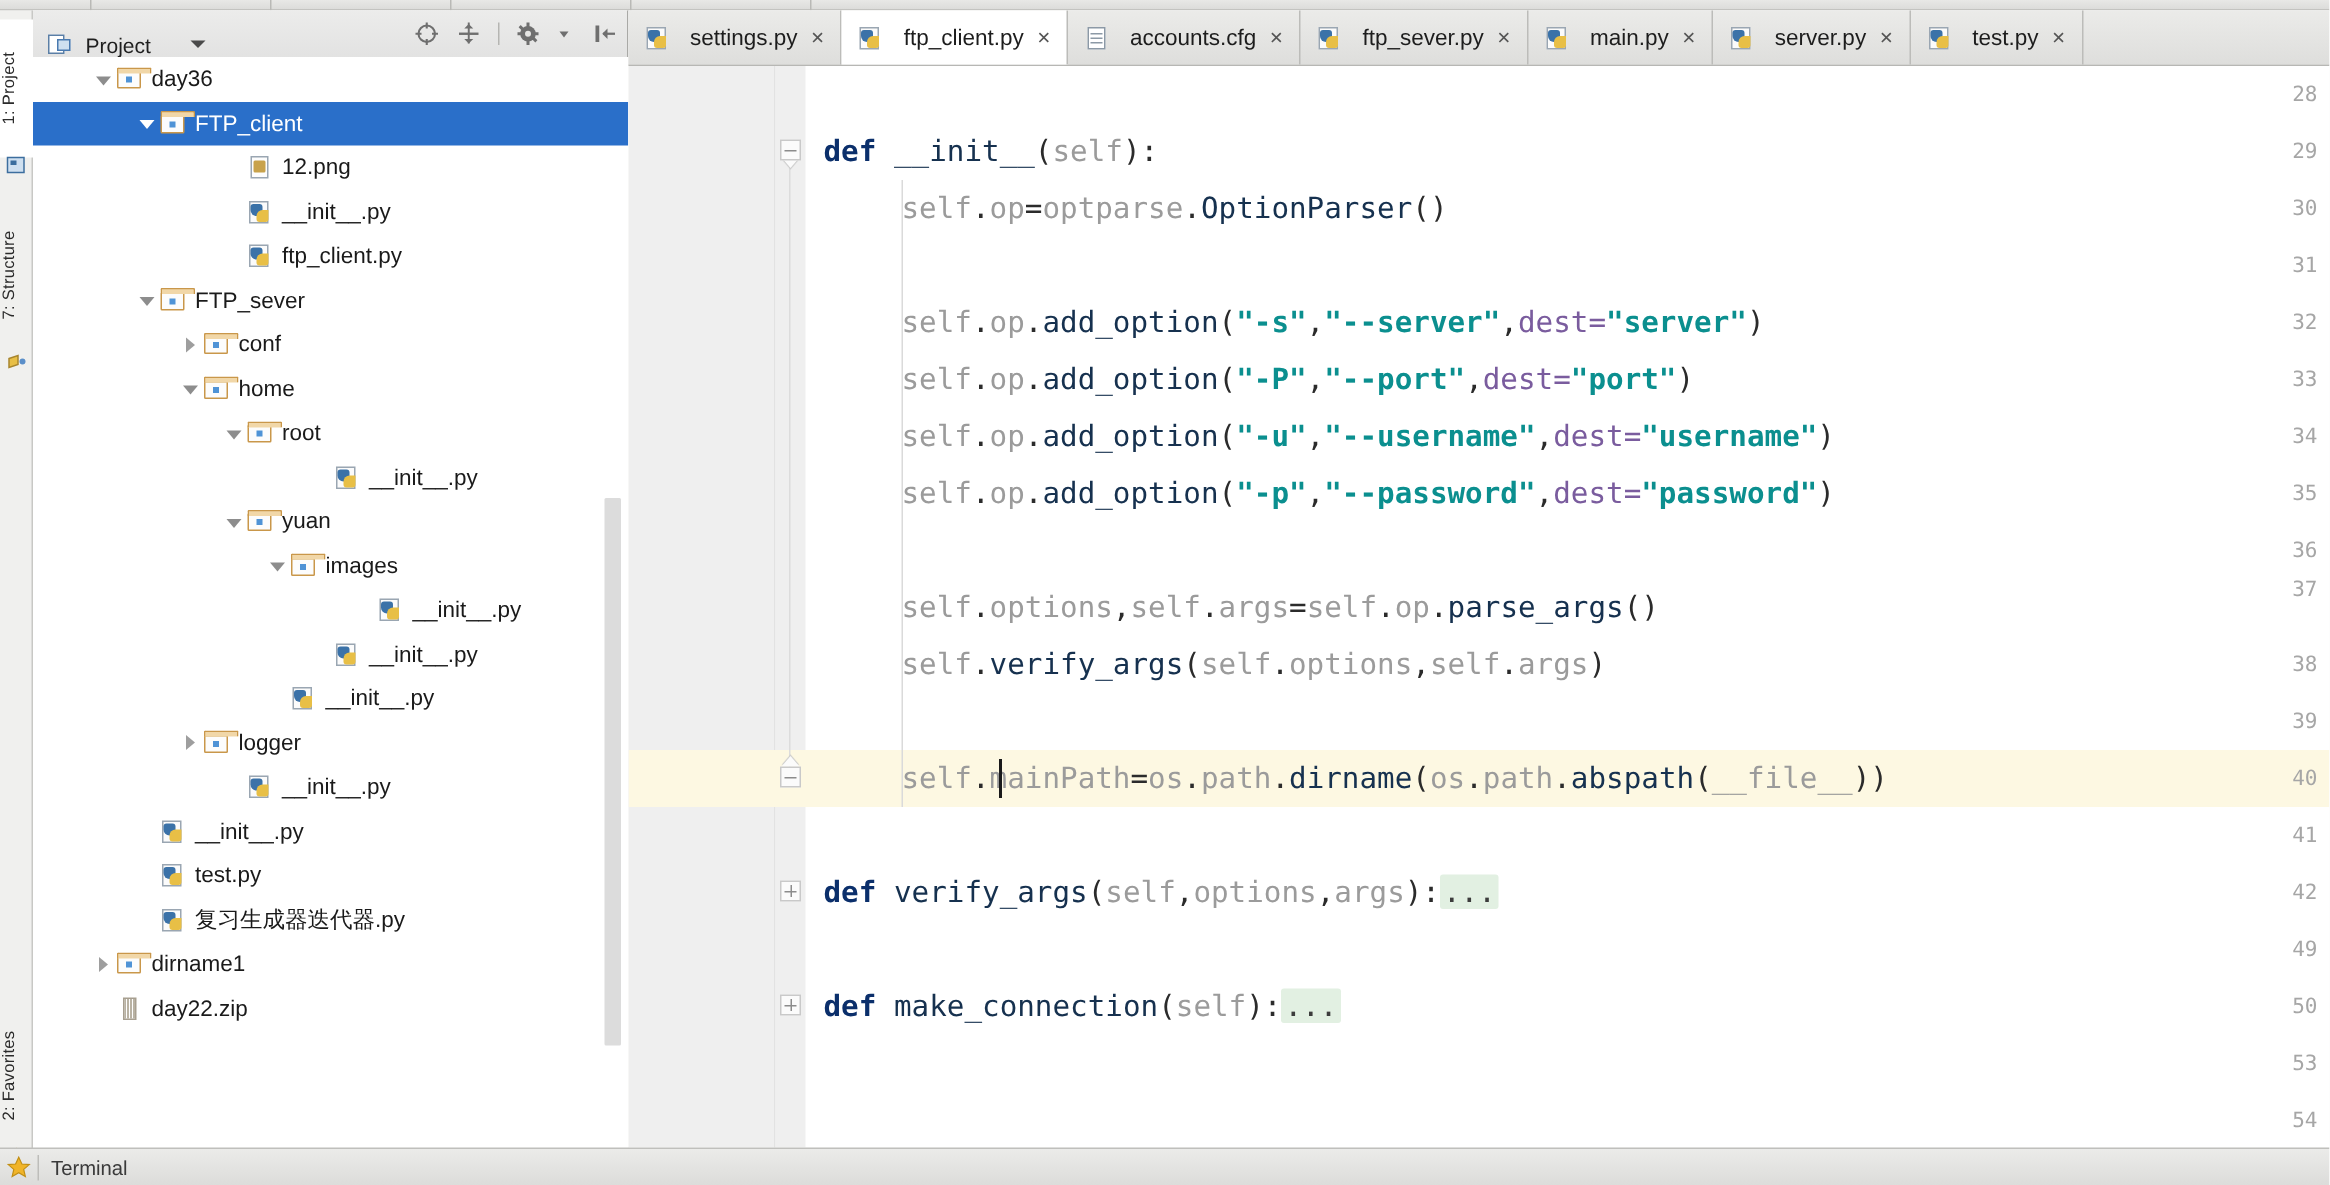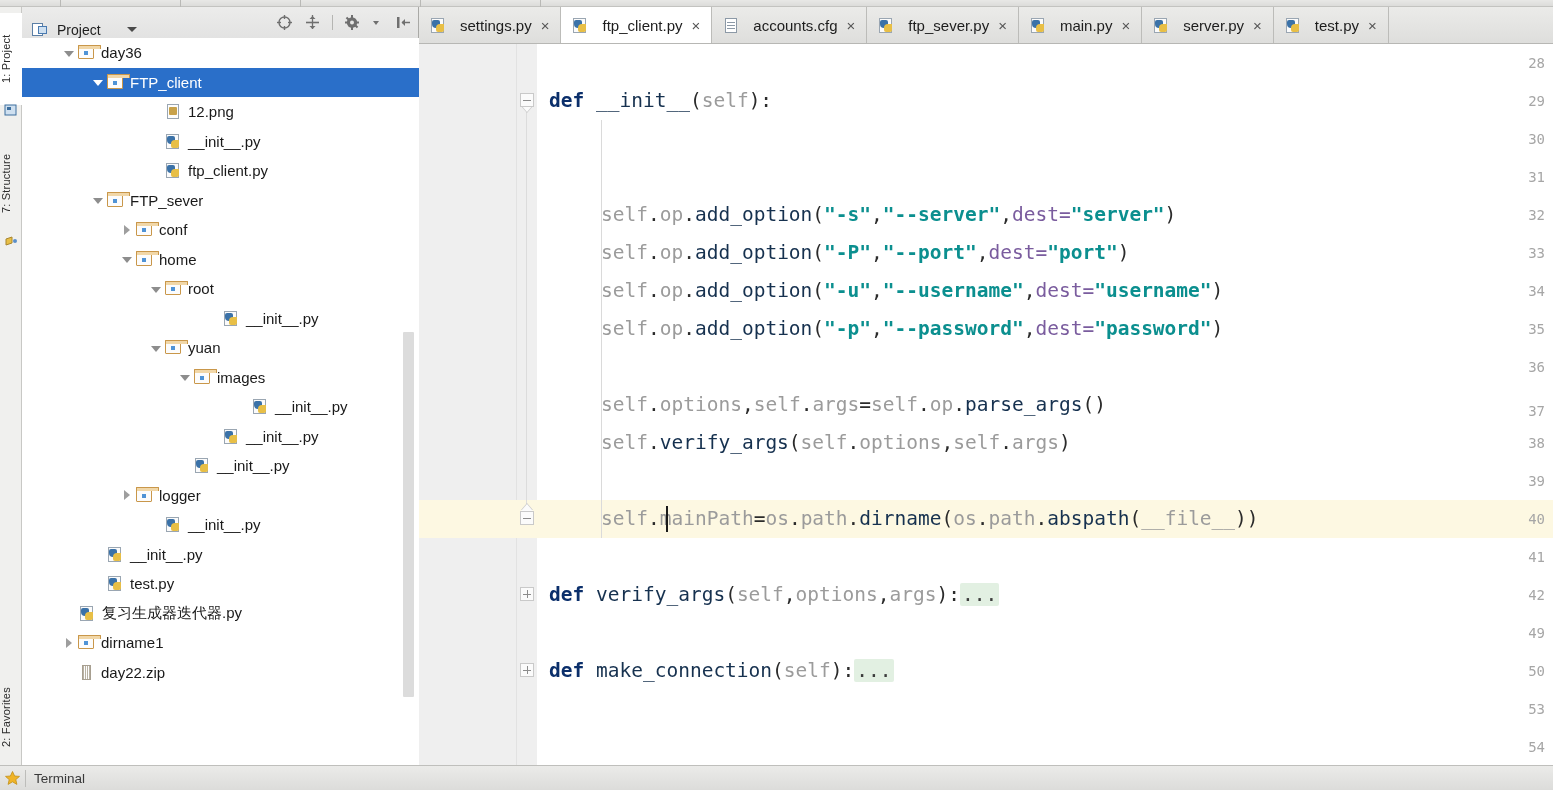--- a/index.html
+++ b/index.html
@@ -531,21 +531,21 @@
         </div>
         <div class="row" style="padding-left: 68px;">
           <div class="tw"></div>
           <div class="ico py">
             <div class="page"></div>
             <div class="blue"></div>
             <div class="yellow"></div>
           </div>
           <span class="label">test.py</span>
         </div>
-        <div class="row" style="padding-left: 40px;">
+        <div class="row" style="padding-left: 68px;">
           <div class="tw"></div>
           <div class="ico py">
             <div class="page"></div>
             <div class="blue"></div>
             <div class="yellow"></div>
           </div>
           <span class="label">复习生成器迭代器.py</span>
         </div>
         <div class="row" style="padding-left: 39px;">
           <div class="tw right"></div>
@@ -650,21 +650,21 @@
           <div class="fm-box"></div>
           <div class="fm-minus"></div>
         </div>
         <div class="lnum" style="top: 76px;">30</div>
         <div class="lnum" style="top: 114px;">31</div>
         <div class="lnum" style="top: 152px;">32</div>
         <div class="lnum" style="top: 190px;">33</div>
         <div class="lnum" style="top: 228px;">34</div>
         <div class="lnum" style="top: 266px;">35</div>
         <div class="lnum" style="top: 304px;">36</div>
-        <div class="lnum" style="top: 348px;">37</div>
+        <div class="lnum" style="top: 330px;">37</div>
         <div class="lnum" style="top: 380px;">38</div>
         <div class="lnum" style="top: 418px;">39</div>
         <div class="lnum" style="top: 456px;">40</div>
         <div class="fold-marker" style="top: 466px;">
           <div class="fm-tri-up"></div>
           <div class="fm-box"></div>
           <div class="fm-minus"></div>
         </div>
         <div class="lnum" style="top: 494px;">41</div>
         <div class="lnum" style="top: 532px;">42</div>
@@ -676,20 +676,21 @@
         <div class="lnum" style="top: 570px;">49</div>
         <div class="lnum" style="top: 608px;">50</div>
         <div class="fold-marker" style="top: 618px;">
           <div class="fm-box"></div>
           <div class="fm-minus"></div>
           <div class="fm-plus-v"></div>
         </div>
         <div class="lnum" style="top: 646px;">53</div>
         <div class="lnum" style="top: 684px;">54</div>
         <div class="codeline" style="top: 38px; left: 130px;"><span class="kw">def</span> <span class="fn">__init__</span><span class="pun">(</span><span class="slf">self</span><span class="pun">):</span></div>
+        <div class="codeline" style="top: 76px; left: 182px;"><span class="slf">self</span><span class="pun">.</span><span class="dim">op</span><span class="pun">=</span><span class="dim">optparse</span><span class="pun">.</span><span class="fn">OptionParser</span><span class="pun">()</span></div>
         <div class="codeline" style="top: 152px; left: 182px;"><span class="slf">self</span><span class="pun">.</span><span class="dim">op</span><span class="pun">.</span><span class="fn">add_option</span><span class="pun">(</span><span class="str">"-s"</span><span class="pun">,</span><span class="str">"--server"</span><span class="pun">,</span><span class="kwarg">dest=</span><span class="str">"server"</span><span class="pun">)</span></div>
         <div class="codeline" style="top: 190px; left: 182px;"><span class="slf">self</span><span class="pun">.</span><span class="dim">op</span><span class="pun">.</span><span class="fn">add_option</span><span class="pun">(</span><span class="str">"-P"</span><span class="pun">,</span><span class="str">"--port"</span><span class="pun">,</span><span class="kwarg">dest=</span><span class="str">"port"</span><span class="pun">)</span></div>
         <div class="codeline" style="top: 228px; left: 182px;"><span class="slf">self</span><span class="pun">.</span><span class="dim">op</span><span class="pun">.</span><span class="fn">add_option</span><span class="pun">(</span><span class="str">"-u"</span><span class="pun">,</span><span class="str">"--username"</span><span class="pun">,</span><span class="kwarg">dest=</span><span class="str">"username"</span><span class="pun">)</span></div>
         <div class="codeline" style="top: 266px; left: 182px;"><span class="slf">self</span><span class="pun">.</span><span class="dim">op</span><span class="pun">.</span><span class="fn">add_option</span><span class="pun">(</span><span class="str">"-p"</span><span class="pun">,</span><span class="str">"--password"</span><span class="pun">,</span><span class="kwarg">dest=</span><span class="str">"password"</span><span class="pun">)</span></div>
         <div class="codeline" style="top: 342px; left: 182px;"><span class="slf">self</span><span class="pun">.</span><span class="dim">options</span><span class="pun">,</span><span class="slf">self</span><span class="pun">.</span><span class="dim">args</span><span class="pun">=</span><span class="slf">self</span><span class="pun">.</span><span class="dim">op</span><span class="pun">.</span><span class="fn">parse_args</span><span class="pun">()</span></div>
         <div class="codeline" style="top: 380px; left: 182px;"><span class="slf">self</span><span class="pun">.</span><span class="fn">verify_args</span><span class="pun">(</span><span class="slf">self</span><span class="pun">.</span><span class="dim">options</span><span class="pun">,</span><span class="slf">self</span><span class="pun">.</span><span class="dim">args</span><span class="pun">)</span></div>
         <div class="codeline" style="top: 456px; left: 182px;"><span class="slf">self</span><span class="pun">.</span><span class="dim">mainPath</span><span class="pun">=</span><span class="dim">os</span><span class="pun">.</span><span class="dim">path</span><span class="pun">.</span><span class="fn">dirname</span><span class="pun">(</span><span class="dim">os</span><span class="pun">.</span><span class="dim">path</span><span class="pun">.</span><span class="fn">abspath</span><span class="pun">(</span><span class="dim">__file__</span><span class="pun">))</span></div>
         <div class="codeline" style="top: 532px; left: 130px;"><span class="kw">def</span> <span class="fn">verify_args</span><span class="pun">(</span><span class="slf">self</span><span class="pun">,</span><span class="dim">options</span><span class="pun">,</span><span class="slf">args</span><span class="pun">):</span><span class="fold-dots">...</span></div>
         <div class="codeline" style="top: 608px; left: 130px;"><span class="kw">def</span> <span class="fn">make_connection</span><span class="pun">(</span><span class="slf">self</span><span class="pun">):</span><span class="fold-dots">...</span></div>
         <div class="indent-guide" style="left: 182px; top: 76px; height: 418px;"></div>

